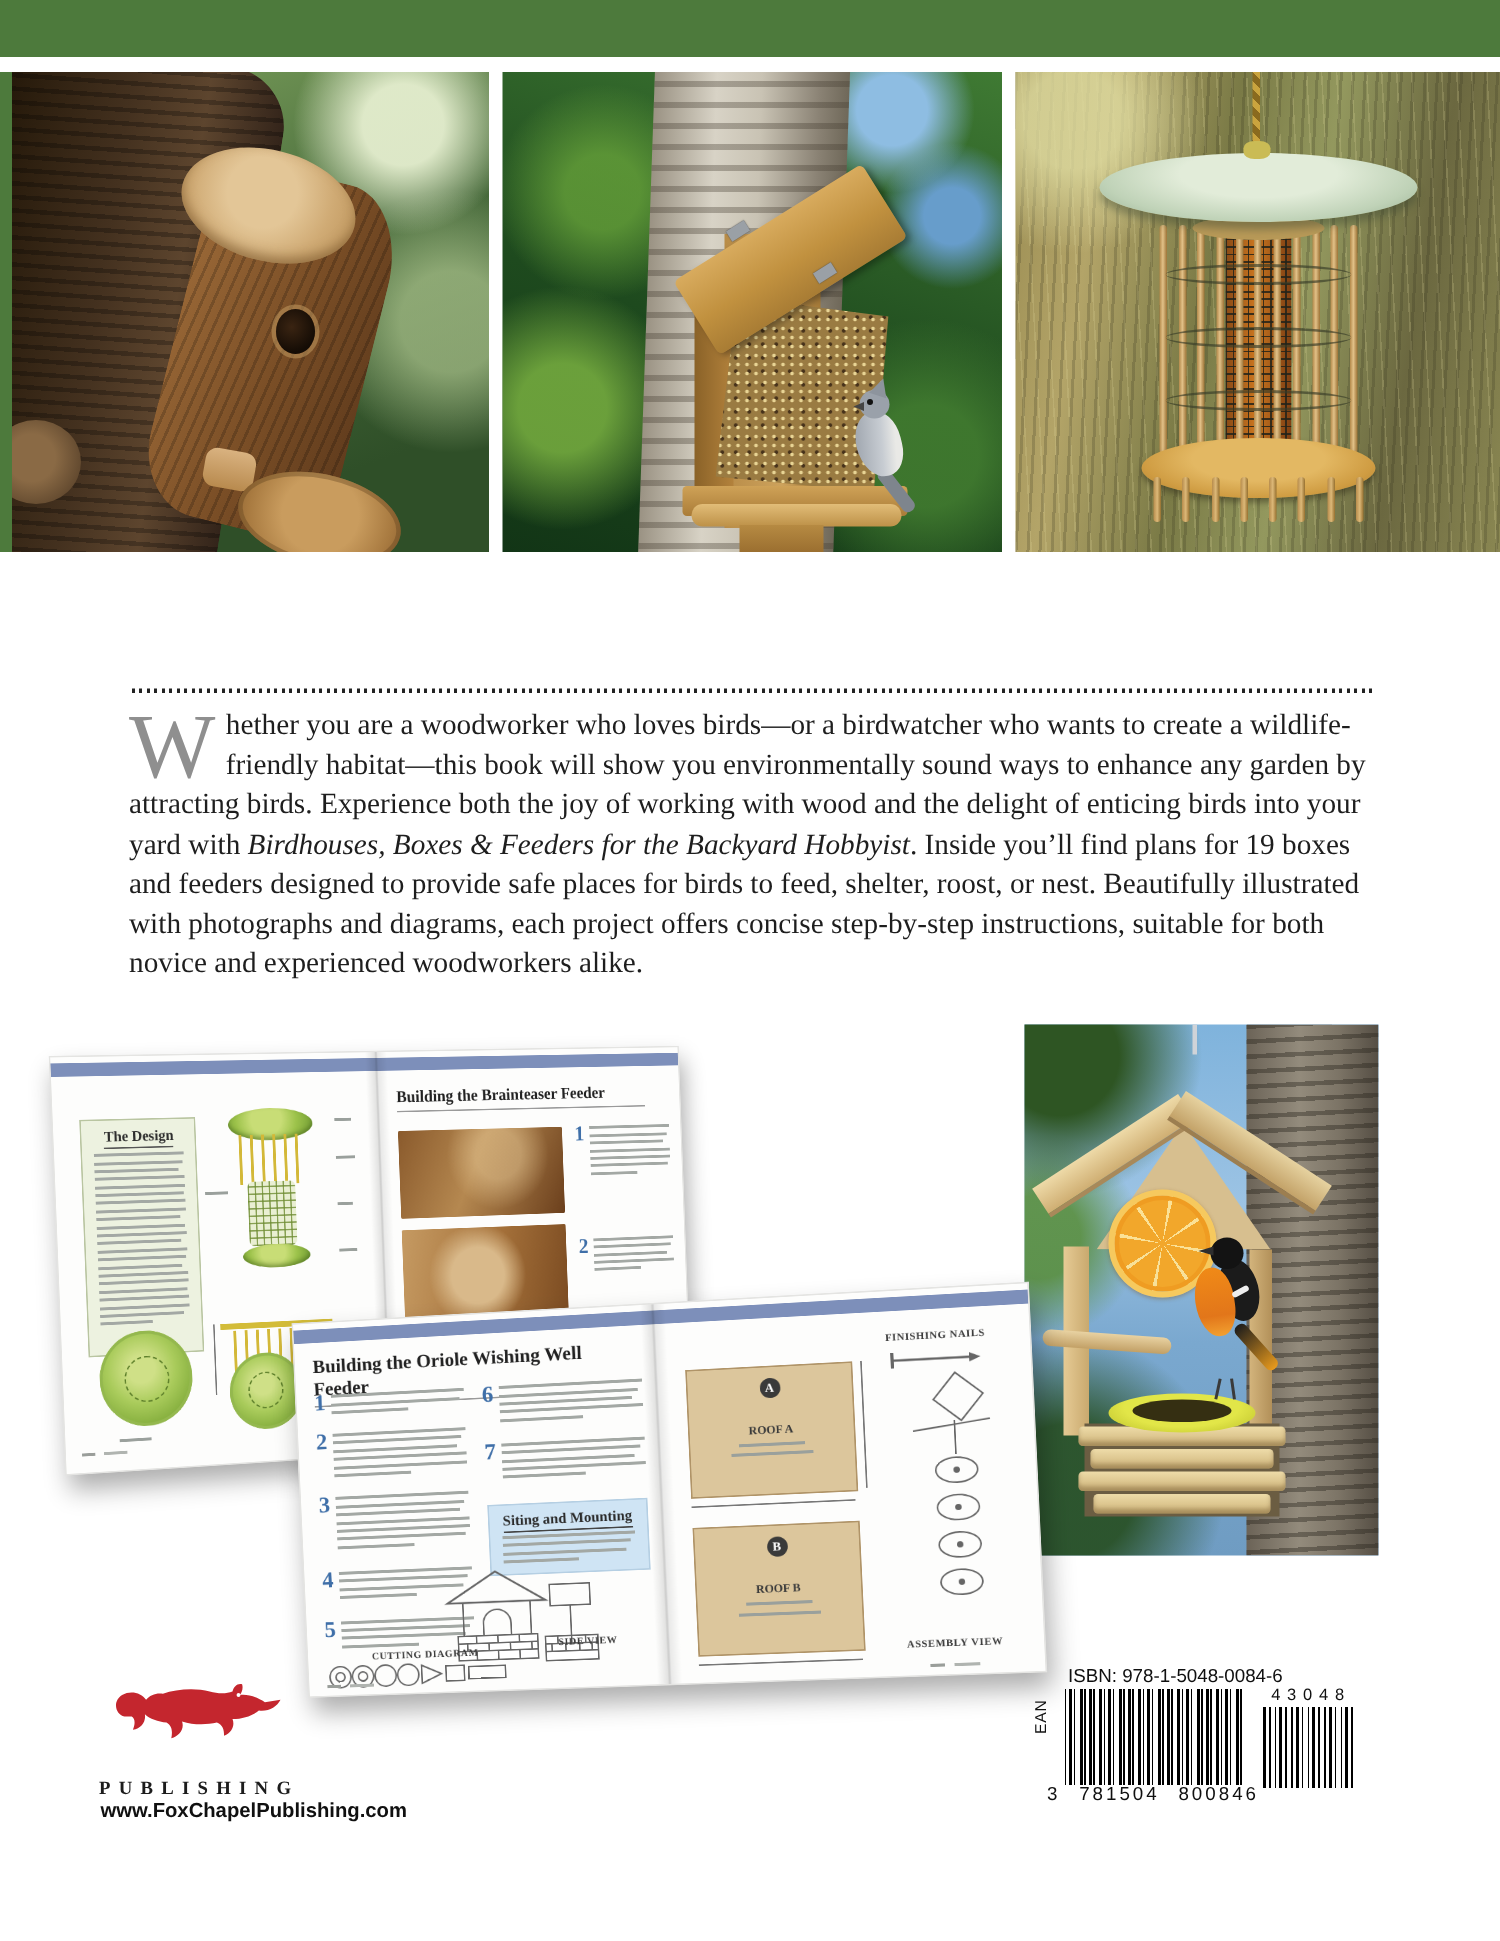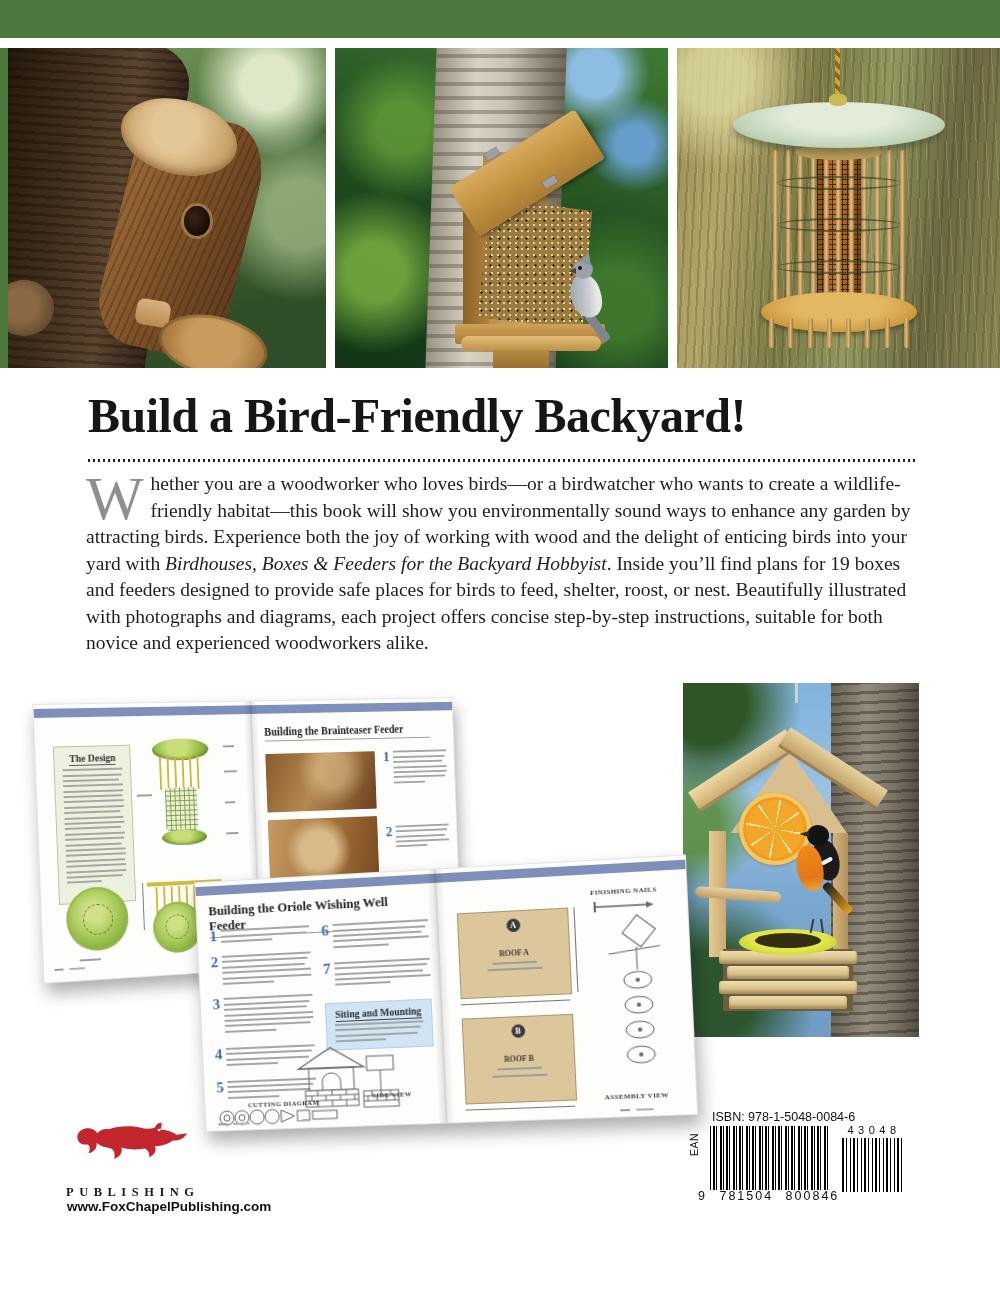--- a/index.html
+++ b/index.html
@@ -282,21 +282,20 @@
         <i></i>
         <i></i>
         <i></i>
         <i></i>
         <i></i>
         <i></i>
         <i></i>
       </div>
   </div>
 
-  <div class="headline">Build a Bird-Friendly Backyard!</div>
   <div class="dotted"></div>
   <div class="blurb"><span class="dropcap">W</span><span>hether you are a woodworker who loves birds—or a birdwatcher who wants to create a wildlife-friendly habitat—this book will show you environmentally sound ways to enhance any garden by attracting birds. Experience both the joy of working with wood and the delight of enticing birds into your yard with </span><em>Birdhouses, Boxes &amp; Feeders for the Backyard Hobbyist</em><span>. Inside you’ll find plans for 19 boxes and feeders designed to provide safe places for birds to feed, shelter, roost, or nest. Beautifully illustrated with photographs and diagrams, each project offers concise step-by-step instructions, suitable for both novice and experienced woodworkers alike.</span>
   </div>
 
   <div class="spread back-spread">
     <div class="topbar"></div>
     <div class="pg l">
       <div class="design-box">
         <div class="design-title"><span>The Design</span></div>
         <div class="tls">
@@ -564,21 +563,21 @@
     <div class="or-bird-wingbar"></div>
     <div class="or-bird-head"></div>
     <div class="or-bird-beak"></div>
     <div class="or-bird-leg" style="left:128px;top:236px;transform:rotate(12deg);"></div>
     <div class="or-bird-leg" style="left:138px;top:236px;transform:rotate(-8deg);"></div>
   </div>
 
   <div class="isbn">ISBN: 978-1-5048-0084-6</div>
   <div class="ean">EAN</div>
   <div class="bars-main"></div>
-  <div class="digits">9 781504 800846</div>
+  <div class="digits">3 781504 800846</div>
   <div class="supp-digits">43048</div>
   <div class="bars-supp"></div>
 
   <svg class="logo-fox" viewBox="0 0 150 50">
     <path fill="#c4262e" d="M10 28 C2 26 0 15 8 10 C15 6 24 8 28 14 C31 10 37 8 42 9 C53 5 69 4 81 7
       C88 9 95 9 100 7 C101 3 104 0 108 1 C109 4 108 8 106 10 C113 9 121 12 127 16 L140 14
       C137 20 130 24 122 23 C117 27 109 30 100 30 C102 35 100 41 93 44 C93 39 92 35 87 33
       C78 35 67 35 58 32 C60 38 56 44 49 46 C50 41 50 36 45 33 C38 32 31 30 27 26
       C28 32 24 38 17 39 C19 34 19 30 16 28 C14 28 12 28 10 28 Z"></path>
     <circle cx="105" cy="10" r="1.6" fill="#fff"></circle>

